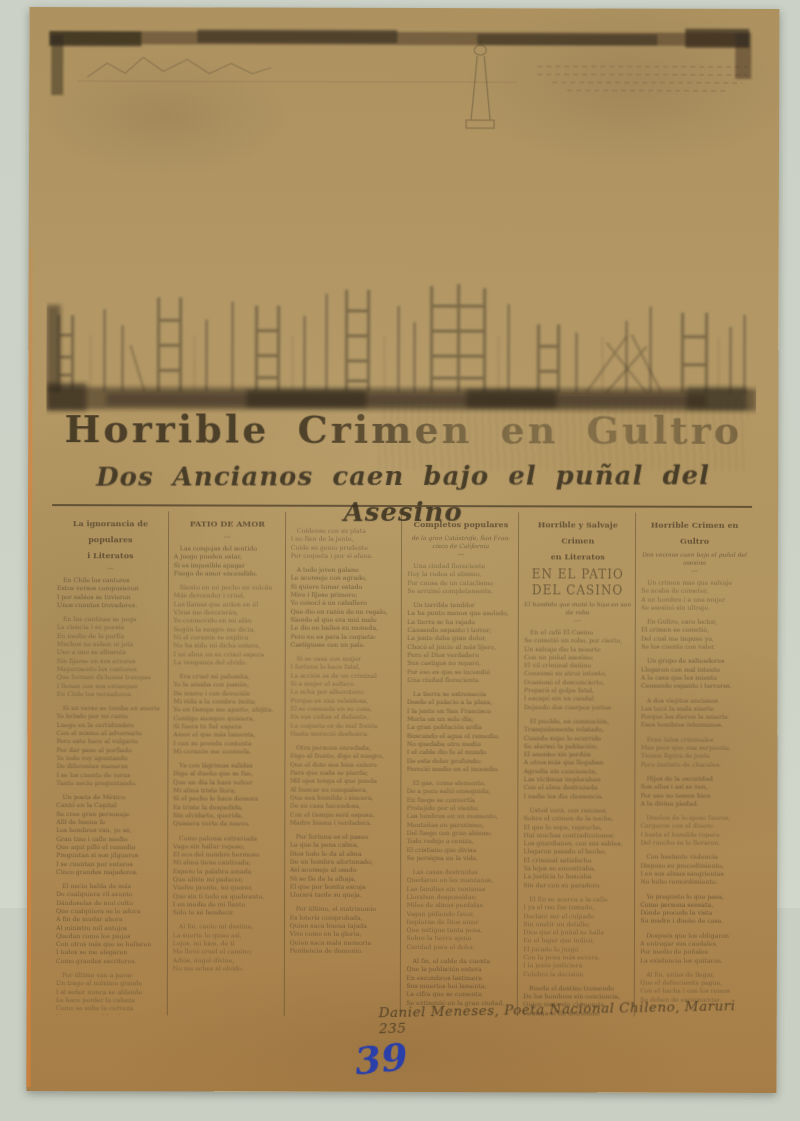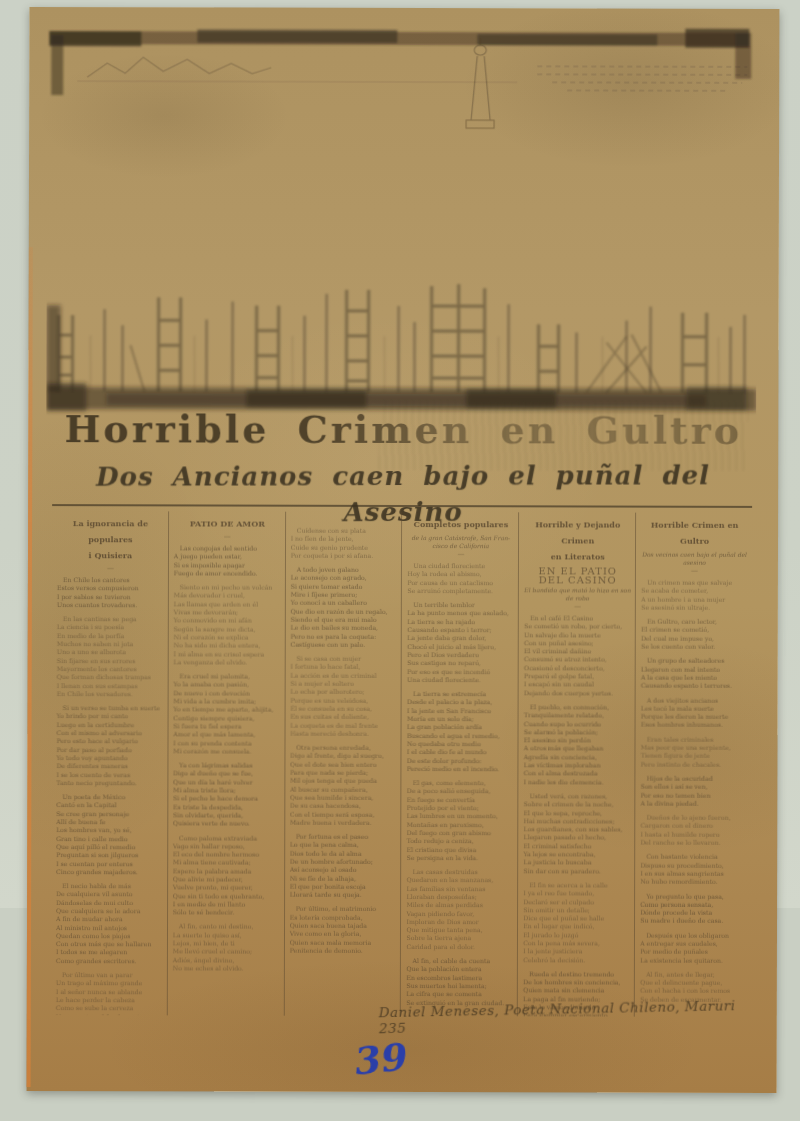--- a/index.html
+++ b/index.html
@@ -31,21 +31,21 @@
          mask-image:linear-gradient(90deg,rgba(0,0,0,.95) 0%,rgba(0,0,0,.9) 38%,rgba(0,0,0,.5) 58%,rgba(0,0,0,.42) 78%,rgba(0,0,0,.5) 100%);}
   .subtitle{position:absolute;left:14px;right:14px;top:450px;margin:0;text-align:center;
          font-style:italic;font-weight:600;font-size:26px;line-height:36px;letter-spacing:1px;word-spacing:9px;
          color:#39301f;opacity:.88;filter:blur(.25px);transform:rotate(-.3deg);}
   .rule{position:absolute;left:24px;right:26px;top:497px;border-top:2px solid rgba(58,47,30,.65);filter:blur(.3px);}
   .columns{position:absolute;left:24px;right:26px;top:504px;height:504px;display:flex;
          color:#53422b;filter:blur(.15px);}
   .col{flex:1 1 0;padding:2px 4px 0 5px;border-right:1px solid rgba(86,68,44,.5);overflow:hidden;}
   .col:last-child{border-right:none;}
   .col-h{font-weight:bold;font-size:8px;line-height:16px;text-align:center;opacity:.8;margin-top:2px;}
-  .col-sh{font-size:10px;line-height:9px;letter-spacing:1px;text-align:center;opacity:.7;margin-top:2px;}
+  .col-sh{font-size:12px;line-height:16px;letter-spacing:1px;text-align:center;opacity:.7;margin-top:2px;}
   .col-note{font-style:italic;font-size:6px;line-height:7.5px;text-align:center;opacity:.65;margin-top:2px;}
   .col-div{text-align:center;font-size:7px;line-height:9px;opacity:.6;margin:1px 0 3px;}
   .col p{margin:0 0 6px;font-size:6.2px;line-height:8.3px;text-indent:6px;opacity:.62;}
   .col p:nth-child(2n){opacity:.52;}
   .col p:nth-child(3n){opacity:.68;}
   .author{position:absolute;left:352px;top:992px;width:380px;font-style:italic;font-size:13.5px;
          color:#453620;opacity:.85;transform:rotate(-1.3deg);letter-spacing:.5px;filter:blur(.2px);}
   .imprint{position:absolute;left:38px;top:1022px;font-size:11.5px;font-weight:bold;letter-spacing:1.4px;
          color:#3f3524;opacity:.8;filter:blur(.2px);}
   .handnum{position:absolute;left:328px;top:1028px;font-size:38px;font-style:italic;font-weight:bold;
@@ -189,21 +189,21 @@
     <div class="streaks"></div>
 
     <h1 class="title">Horrible Crimen en Gultro</h1>
     <h2 class="subtitle">Dos Ancianos caen bajo el puñal del Asesino</h2>
     <div class="rule"></div>
 
     <div class="columns">
       <div class="col">
           <div class="col-h">
             <div>La ignorancia de populares</div>
-            <div>i Quisiera</div>
+            <div>i Literatos</div>
           </div>
           <div class="col-div">—</div>
           <p>En Chile los cantores<br>Estos versos compusieron<br>I por sabios se tuvieron<br>Unos cuantos trovadores.</p>
           <p>En las cantinas se pega<br>La ciencia i su poesía<br>En medio de la porfía<br>Muchos no saben ni jota<br>Uno a uno se alborota<br>Sin fijarse en sus errores<br>Mayormente los cantores<br>Que forman dichosas trampas<br>I llenan con sus estampas<br>En Chile los versadores.</p>
           <p>Si un verso se tumba en suerte<br>Yo brindo por mi canto<br>Luego en la certidumbre<br>Con el mismo al adversario<br>Pero esto hace al vulgario<br>Por dar paso al porfiado<br>Yo todo voy apuntando<br>De diferentes maneras<br>I se los cuento de veras<br>Tanto necio preguntando.</p>
           <p>Un poeta de México<br>Cantó en la Capital<br>Se cree gran personaje<br>Allí de buena fe<br>Los hombres van, yo sé,<br>Gran tino i calle medio<br>Que aquí pilló el remedio<br>Preguntan si son jilgueros<br>I se cuentan por enteros<br>Cinco grandes majaderos.</p>
           <p>El necio habla de más<br>De cualquiera vil asunto<br>Dándoselas de mui culto<br>Que cualquiera se le adora<br>A fin de mudar ahora<br>Al ministro mil antojos<br>Quedan como los piojos<br>Con otros más que se hallaren<br>I todos se me alegaren<br>Como grandes escritores.</p>
           <p>Por último van a parar<br>Un trago al máximo grande<br>I al señor nunca se ablande<br>Le hace perder la cabeza<br>Como se sube la cerveza<br>No aguantan el fundamento<br>Yo se lo digo al momento<br>I adiós, lectores honrados.</p>
         </div>
       <div class="col">
@@ -238,21 +238,21 @@
           <div class="col-div">—</div>
           <p>Una ciudad floreciente<br>Hoy la rodea el abismo,<br>Por causa de un cataclismo<br>Se arruinó completamente.</p>
           <p>Un terrible temblor<br>La ha punto menos que asolado,<br>La tierra se ha rajado<br>Causando espanto i terror;<br>La jente daba gran dolor,<br>Chocó el juicio al más lijero,<br>Pero el Dios verdadero<br>Sus castigos no reparó,<br>Por eso es que se incendió<br>Una ciudad floreciente.</p>
           <p>La tierra se estremecía<br>Desde el palacio a la plaza,<br>I la jente en San Francisco<br>Moría en un solo día;<br>La gran población ardía<br>Buscando el agua el remedio,<br>No quedaba otro medio<br>I el cable dio fe al mundo<br>De este dolor profundo:<br>Pereció medio en el incendio.</p>
           <p>El gas, como elemento,<br>De a poco salió enseguida,<br>En fuego se convertía<br>Protejido por el viento;<br>Las lumbres en un momento,<br>Montañas en paroxismo,<br>Del fuego con gran abismo<br>Todo redujo a ceniza,<br>El cristiano que divisa<br>Se persigna en la vida.</p>
           <p>Las casas destruidas<br>Quedaron en las manzanas,<br>Las familias sin ventanas<br>Lloraban desposeídas;<br>Miles de almas perdidas<br>Vagan pidiendo favor,<br>Imploran de Dios amor<br>Que mitigue tanta pena,<br>Sobre la tierra ajena<br>Caridad para el dolor.</p>
           <p>Al fin, el cable da cuenta<br>Que la población entera<br>En escombros lastimera<br>Sus muertos hoi lamenta;<br>La cifra que se comenta<br>Se extinguió en la gran ciudad.</p>
         </div>
       <div class="col">
           <div class="col-h">
-            <div>Horrible y Dejando Crimen</div>
+            <div>Horrible y Salvaje Crimen</div>
             <div>en Literatos</div>
           </div>
           <div class="col-sh">
             <div>EN EL PATIO DEL CASINO</div>
           </div>
           <div class="col-note">
             <div>El bandido que mató lo hizo en son de robo</div>
           </div>
           <div class="col-div">—</div>
           <p>En el café El Casino<br>Se cometió un robo, por cierto,<br>Un salvaje dio la muerte<br>Con un puñal asesino;<br>El vil criminal dañino<br>Consumó su atroz intento,<br>Ocasionó el desconcierto,<br>Preparó el golpe fatal,<br>I escapó sin un caudal<br>Dejando dos cuerpos yertos.</p>

